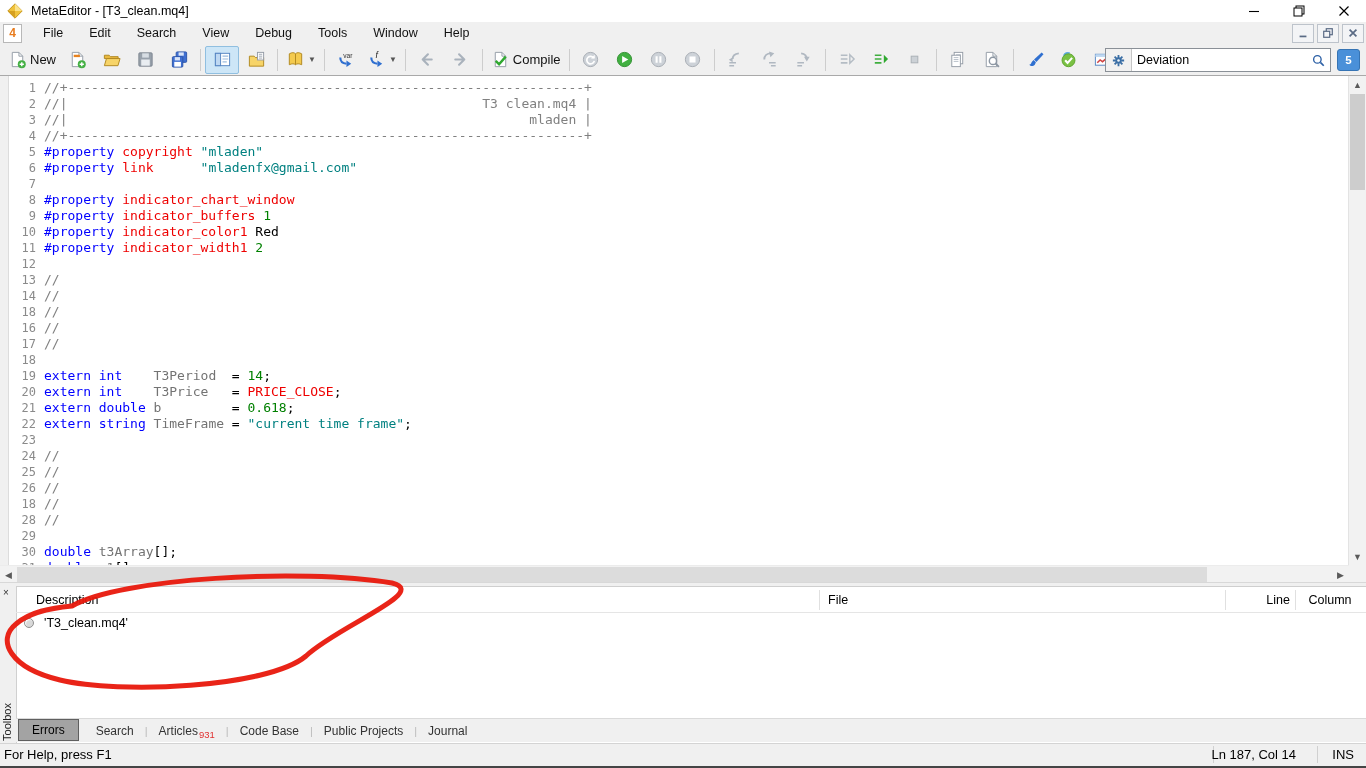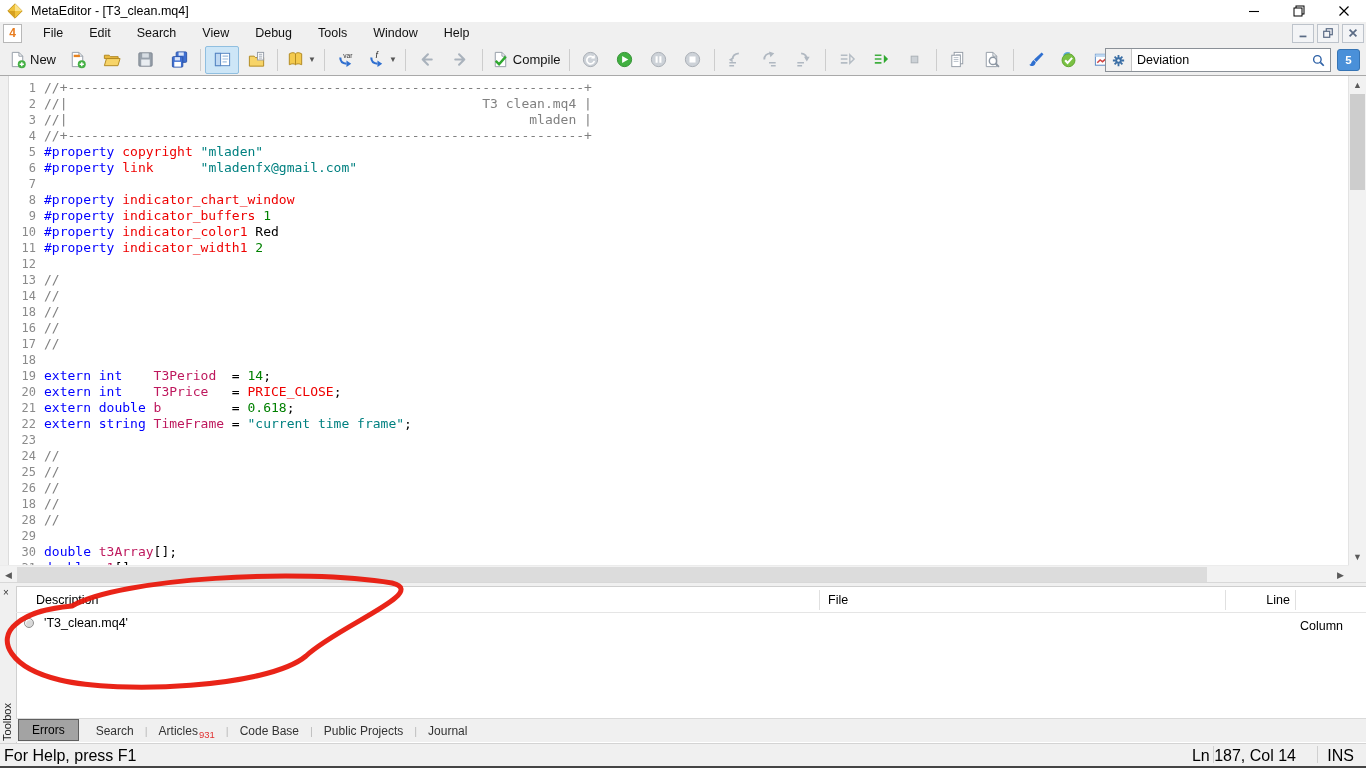--- a/index.html
+++ b/index.html
@@ -43,21 +43,21 @@
              color:#fff;font-size:11.5px;font-weight:bold;display:flex;align-items:center;justify-content:center;}
 
   
   .editor{position:absolute;top:76px;left:0;width:1349px;height:489px;background:#fff;overflow:hidden;display:flex;}
   .margin-strip{width:8px;background:#f0f0f0;border-right:1px solid #dcdcdc;}
   .gutter{width:27px;padding:4px 4px 0 0;text-align:right;
           font-family:"DejaVu Sans Mono","Liberation Mono",monospace;font-size:12px;line-height:16px;color:#8a8a8a;}
   .codepane{flex:1;padding:4px 0 0 4px;font-family:"DejaVu Sans Mono","Liberation Mono",monospace;
             font-size:13px;line-height:16px;white-space:pre;}
   .code-line{height:16px;}
-  .tok-k{color:#0000ff}.tok-p{color:#ee0000}.tok-i{color:#be185d}
+  .tok-k{color:#0000ff}.tok-p{color:#ee0000}.tok-i{color:#737373}
   .tok-n{color:#008000}.tok-s{color:#008080}.tok-c{color:#808080}.tok-x{color:#000}
 
   
   .vscroll{position:absolute;top:76px;right:0;width:17px;height:489px;background:#f2f2f2;border-left:1px solid #e3e3e3;}
   .vthumb{position:absolute;top:18px;left:1px;width:15px;height:96px;background:#cdcdcd;}
   .scroll-arrow{position:absolute;width:17px;height:17px;display:flex;align-items:center;justify-content:center;
                 color:#5a5a5a;font-size:9px;}
   .hscroll{position:absolute;top:565px;left:0;width:1349px;height:17px;background:#f2f2f2;border-top:1px solid #ececec;}
   .hthumb{position:absolute;top:1px;left:17px;width:1190px;height:15px;background:#dcdcdc;}
   .scroll-corner{position:absolute;top:565px;right:0;width:17px;height:17px;background:#f2f2f2;}
@@ -80,21 +80,21 @@
            margin:0 10px 0 8px;box-shadow:inset 1px 1px 1px #fff;}
   .tbx-tabs{position:absolute;left:0;right:0;bottom:2px;height:23px;background:#f0f0f0;border-top:1px solid #dadada;
             display:flex;align-items:center;}
   .tab{font-size:12px;color:#333;padding:0 11px;white-space:nowrap;}
   .tab.active{background:#a3a3a3;border:1px solid #5f5f5f;padding:3px 13px;margin:0 6px 2px 2px;color:#000;}
   .tab-divider{color:#bbb;font-size:11px;}
   .tab-badge{color:#e03030;font-size:9.5px;position:relative;top:3px;margin-left:1px;}
 
   
   .statusbar{position:absolute;left:0;right:0;bottom:2px;height:22px;background:#f0f0f0;
-             border-top:1px solid #d4d4d4;font-size:16px;}
+             border-top:1px solid #d4d4d4;font-size:13px;}
   .status-help{position:absolute;left:4px;top:3px;}
   .status-pos{position:absolute;right:70px;top:3px;}
   .status-mode{position:absolute;right:12px;top:3px;}
   .status-sep{position:absolute;top:2px;width:1px;height:17px;background:#d0d0d0;}
   .win-edge{position:absolute;left:0;right:0;bottom:0;height:2px;background:#454545;}
 
   
   .annotation{position:absolute;left:0;top:560px;pointer-events:none;}
 </style>
 </head>
@@ -468,21 +468,21 @@
       <div class="tbx-sidelabel">Toolbox</div>
     </div>
     <div class="tbx-content">
       <div class="tbx-head">
         <span class="col-label" style="left:20px;">Description</span>
         <span class="head-sep" style="left:803px;"></span>
         <span class="col-label" style="left:812px;">File</span>
         <span class="head-sep" style="left:1209px;"></span>
         <span class="col-label" style="left:1234px;width:40px;text-align:right;">Line</span>
         <span class="head-sep" style="left:1279px;"></span>
-        <span class="col-label" style="left:1284px;width:60px;text-align:left;margin-top:26px;">Column</span>
+        <span class="col-label" style="left:1284px;width:60px;text-align:center;">Column</span>
       </div>
       <div class="tbx-rows" id="errorRows">
           <div class="tbx-row">
             <span class="row-dot"></span>
             <span>'T3_clean.mq4'</span>
           </div>
         </div>
       <div class="tbx-tabs" id="toolboxTabs">
           <span class="tab active">Errors</span>
           <span class="tab">Search</span>

